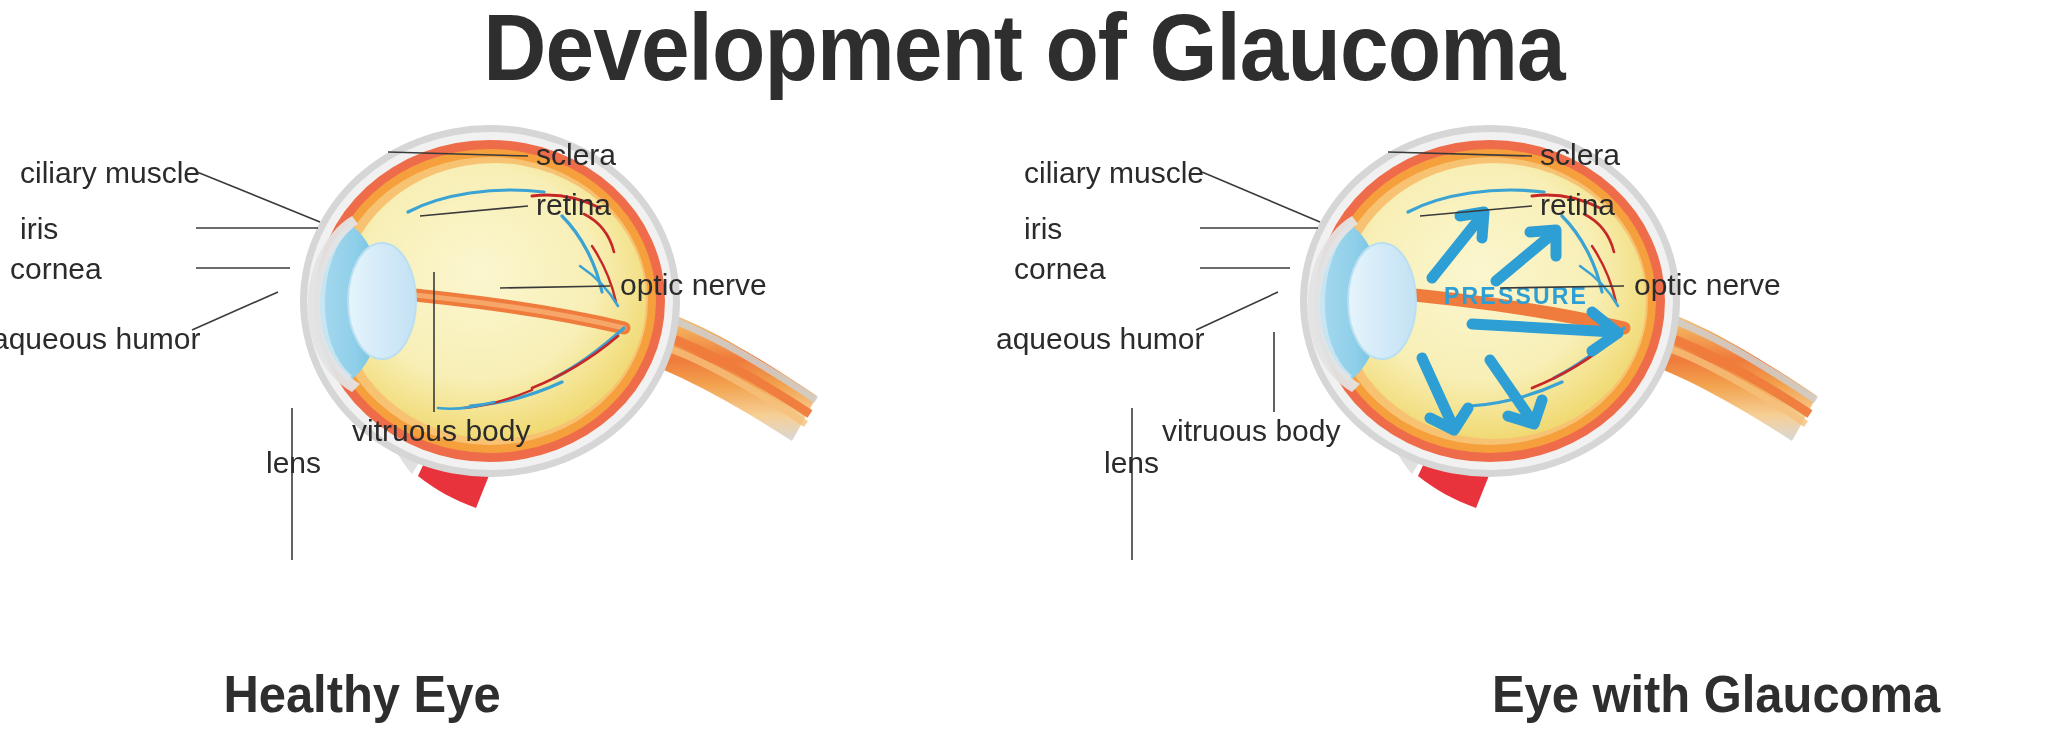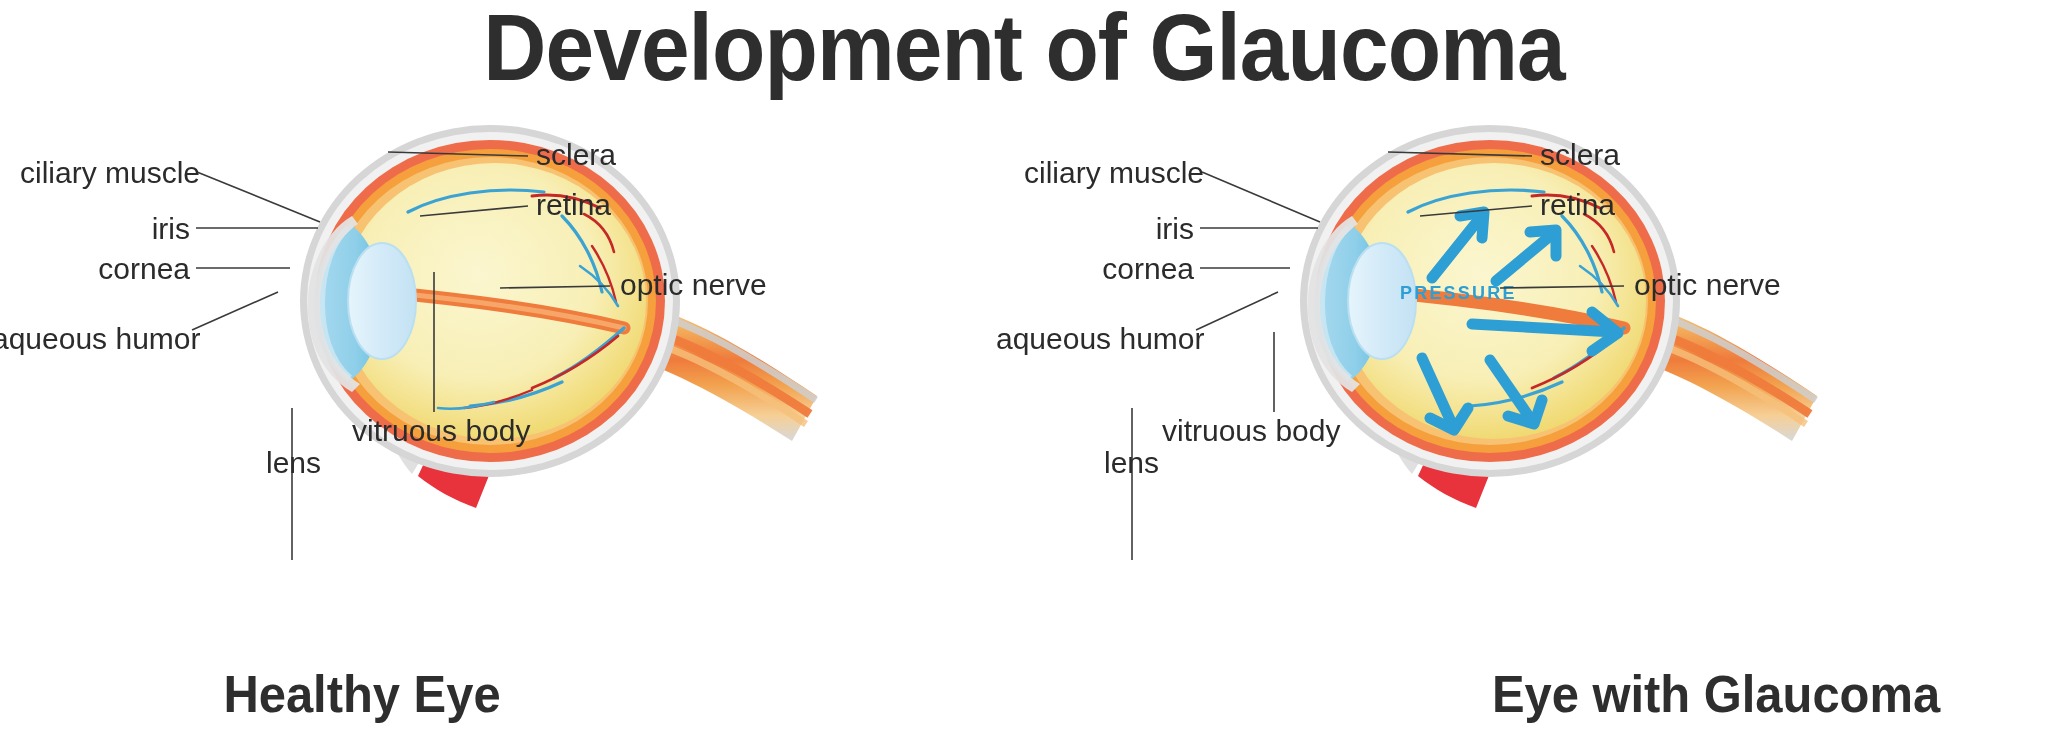--- a/index.html
+++ b/index.html
@@ -50,33 +50,34 @@
   
   .lbl {
     position: absolute;
     font-family: "Liberation Sans", sans-serif;
     font-size: 30px;
     color: #2b2b2b;
     white-space: nowrap;
     line-height: 1;
   }
   .lbl.r { text-align: right; }
-  .lbl.l { text-align: right; }
+  .lbl.l { }
 
   
   .leaders { position: absolute; top: 0; left: 0; width: 1024px; height: 742px; pointer-events: none; }
 
   .pressure-word {
     position: absolute;
     font-family: "Liberation Sans", sans-serif;
-    font-size: 18px;
+    font-size: 23px;
     font-weight: bold;
     letter-spacing: 2.2px;
     color: #2e9fd4;
     white-space: nowrap;
+    margin-left: 44px;
   }
 </style>
 </head>
 <body>
 
 <div id="page">
 
   <div class="main-title">Development of Glaucoma</div>
 
   <div class="panel left">

